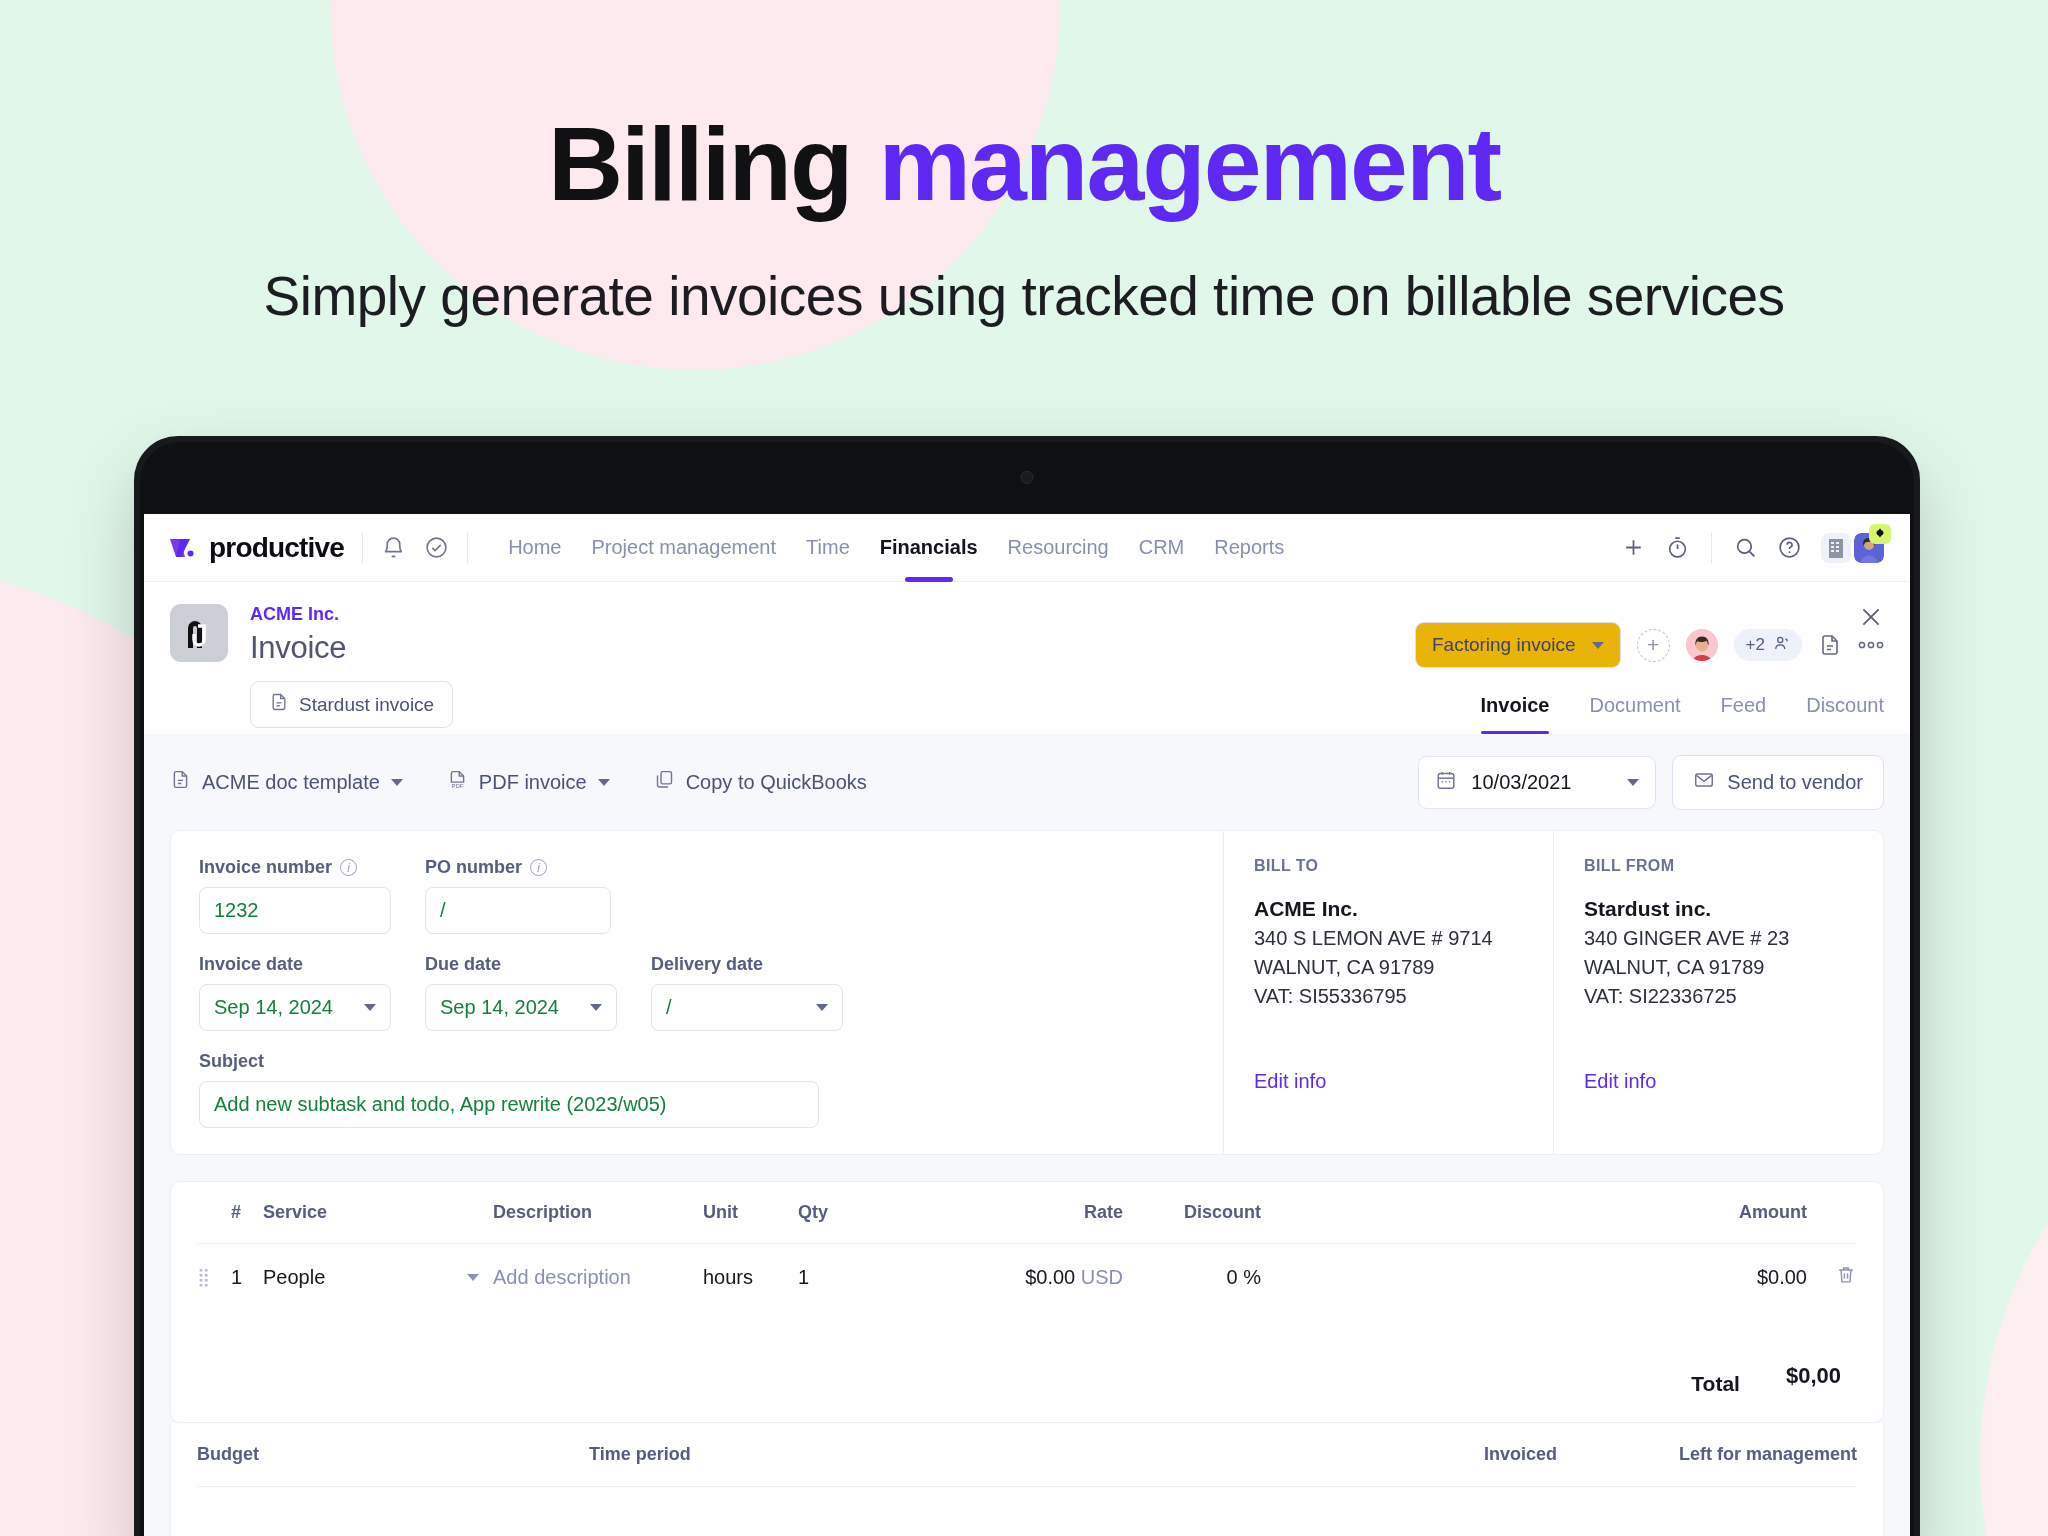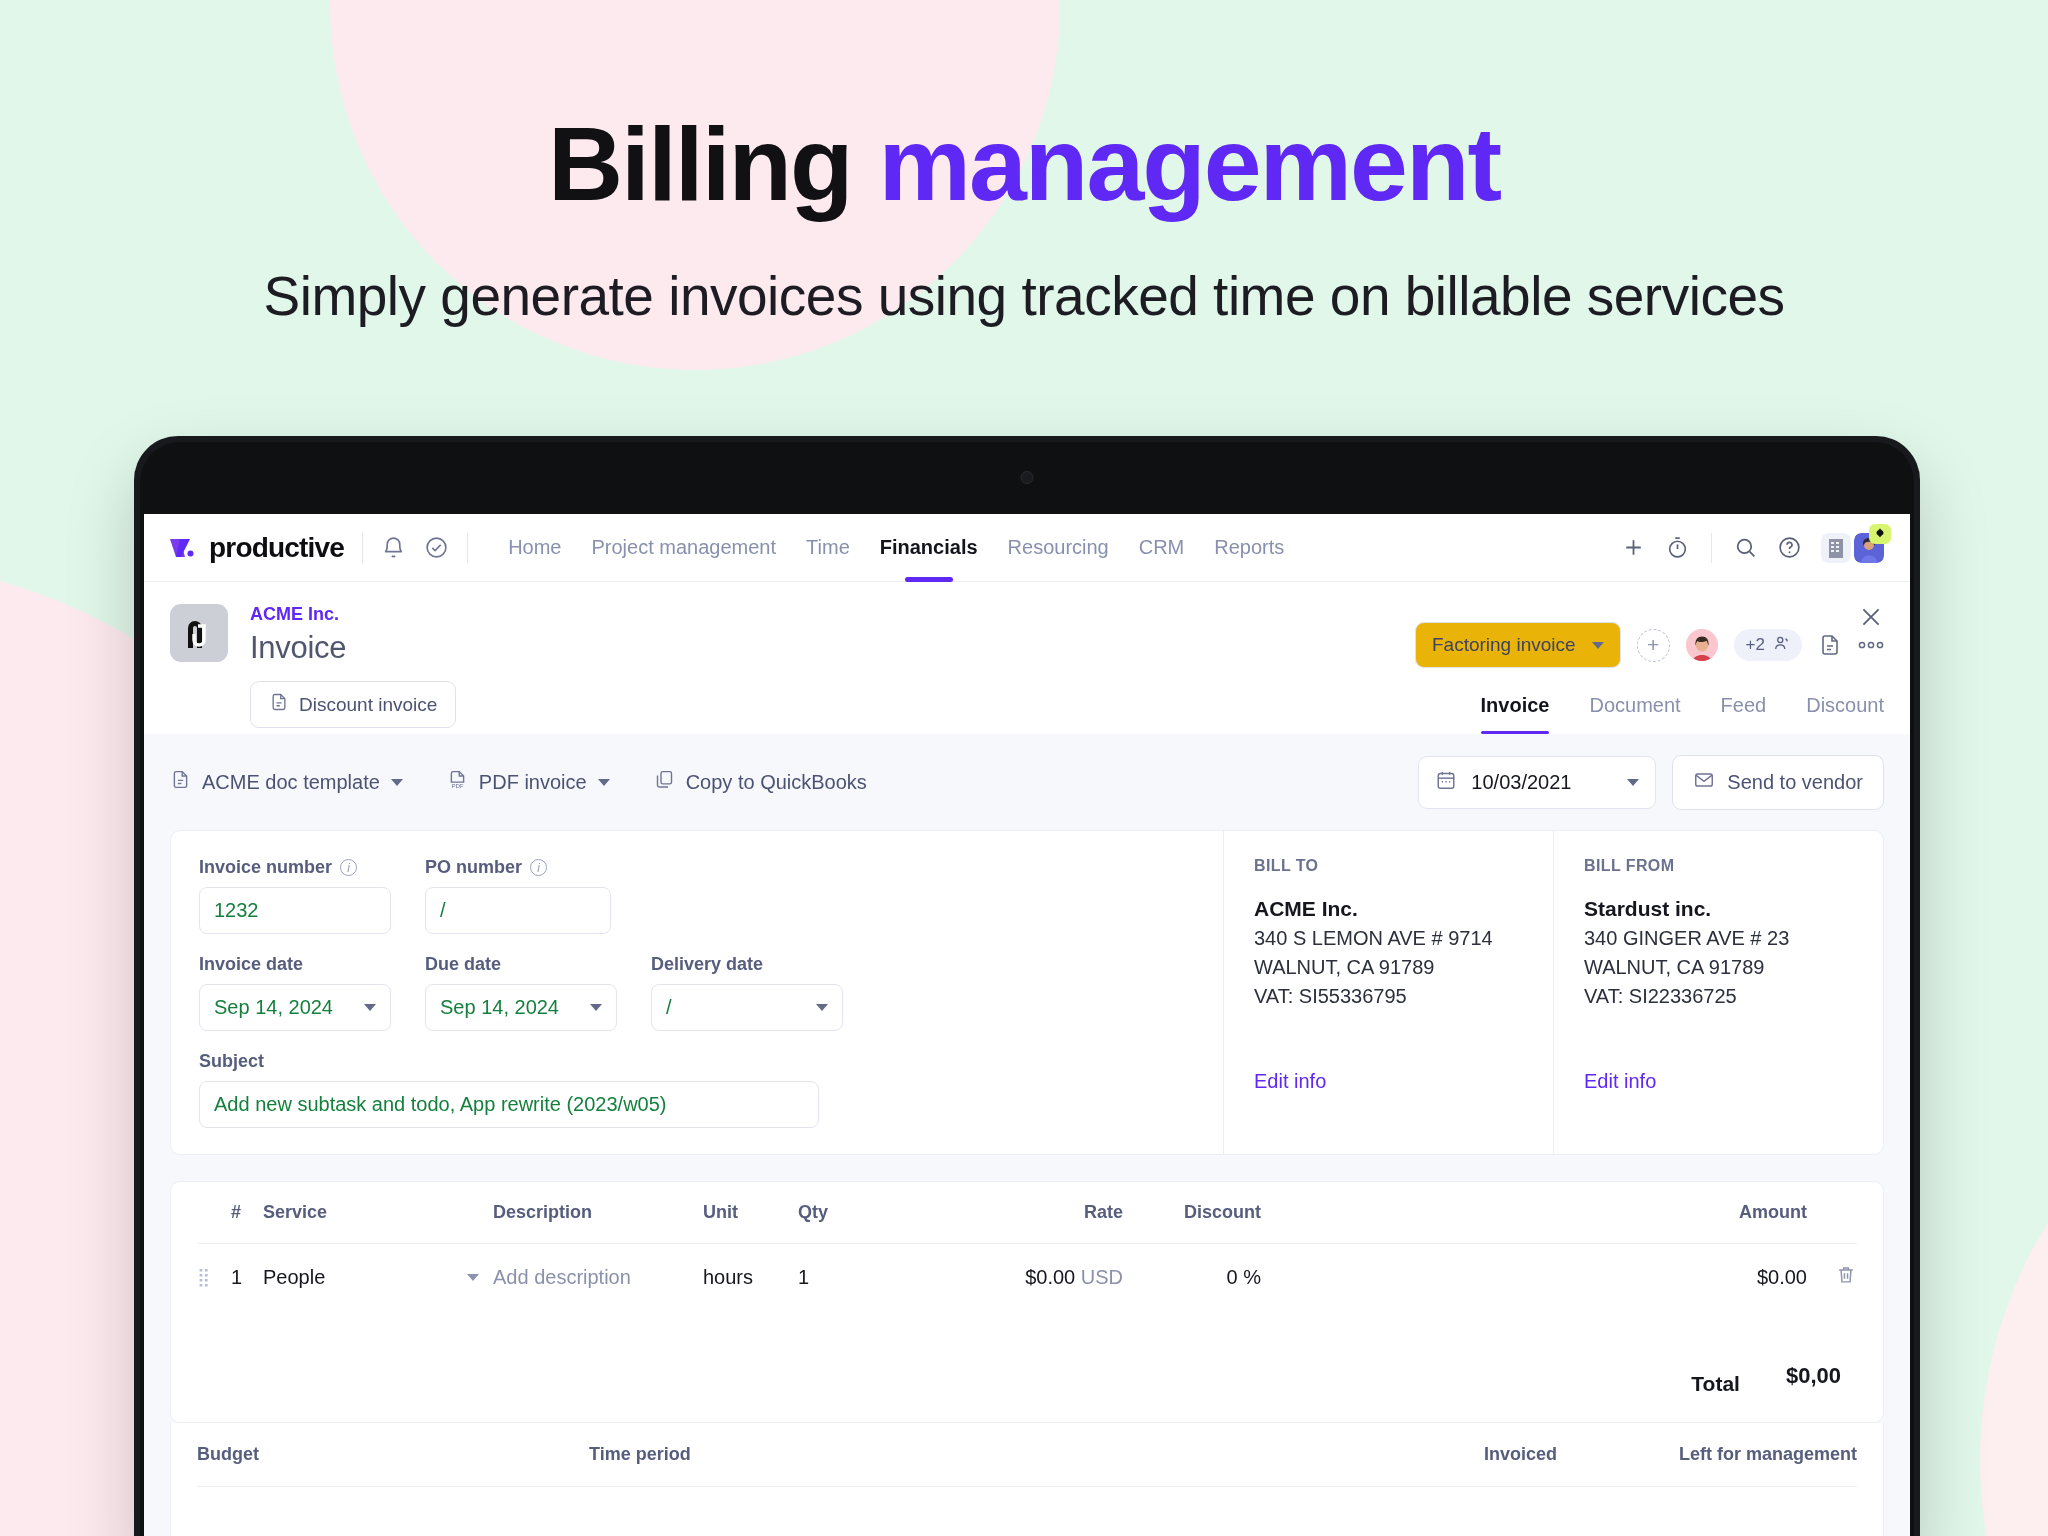--- a/index.html
+++ b/index.html
@@ -381,21 +381,21 @@
         <div class="inv-client">ACME Inc.</div>
         <div class="inv-name">Invoice</div>
         <div class="finalize-btn">
           <span>
             <svg width="20" height="20" viewBox="0 0 24 24" fill="none" stroke="#6f7593" stroke-width="1.6">
               <path d="M14 3H7a2 2 0 0 0-2 2v14a2 2 0 0 0 2 2h10a2 2 0 0 0 2-2V8z"></path>
                   <path d="M14 3v5h5"></path>
                   <path d="M9 13h6M9 16.5h4"></path>
             </svg>
           </span>
-          <span>Discount invoice</span>
+          <span>Stardust invoice</span>
         </div>
       </div>
 
       <div class="hdr-right">
         <div class="hdr-row1">
           <div class="factoring">
             <span>Factoring invoice</span>
             <span class="caret"></span>
           </div>
           <div class="dashed-plus">+</div>

